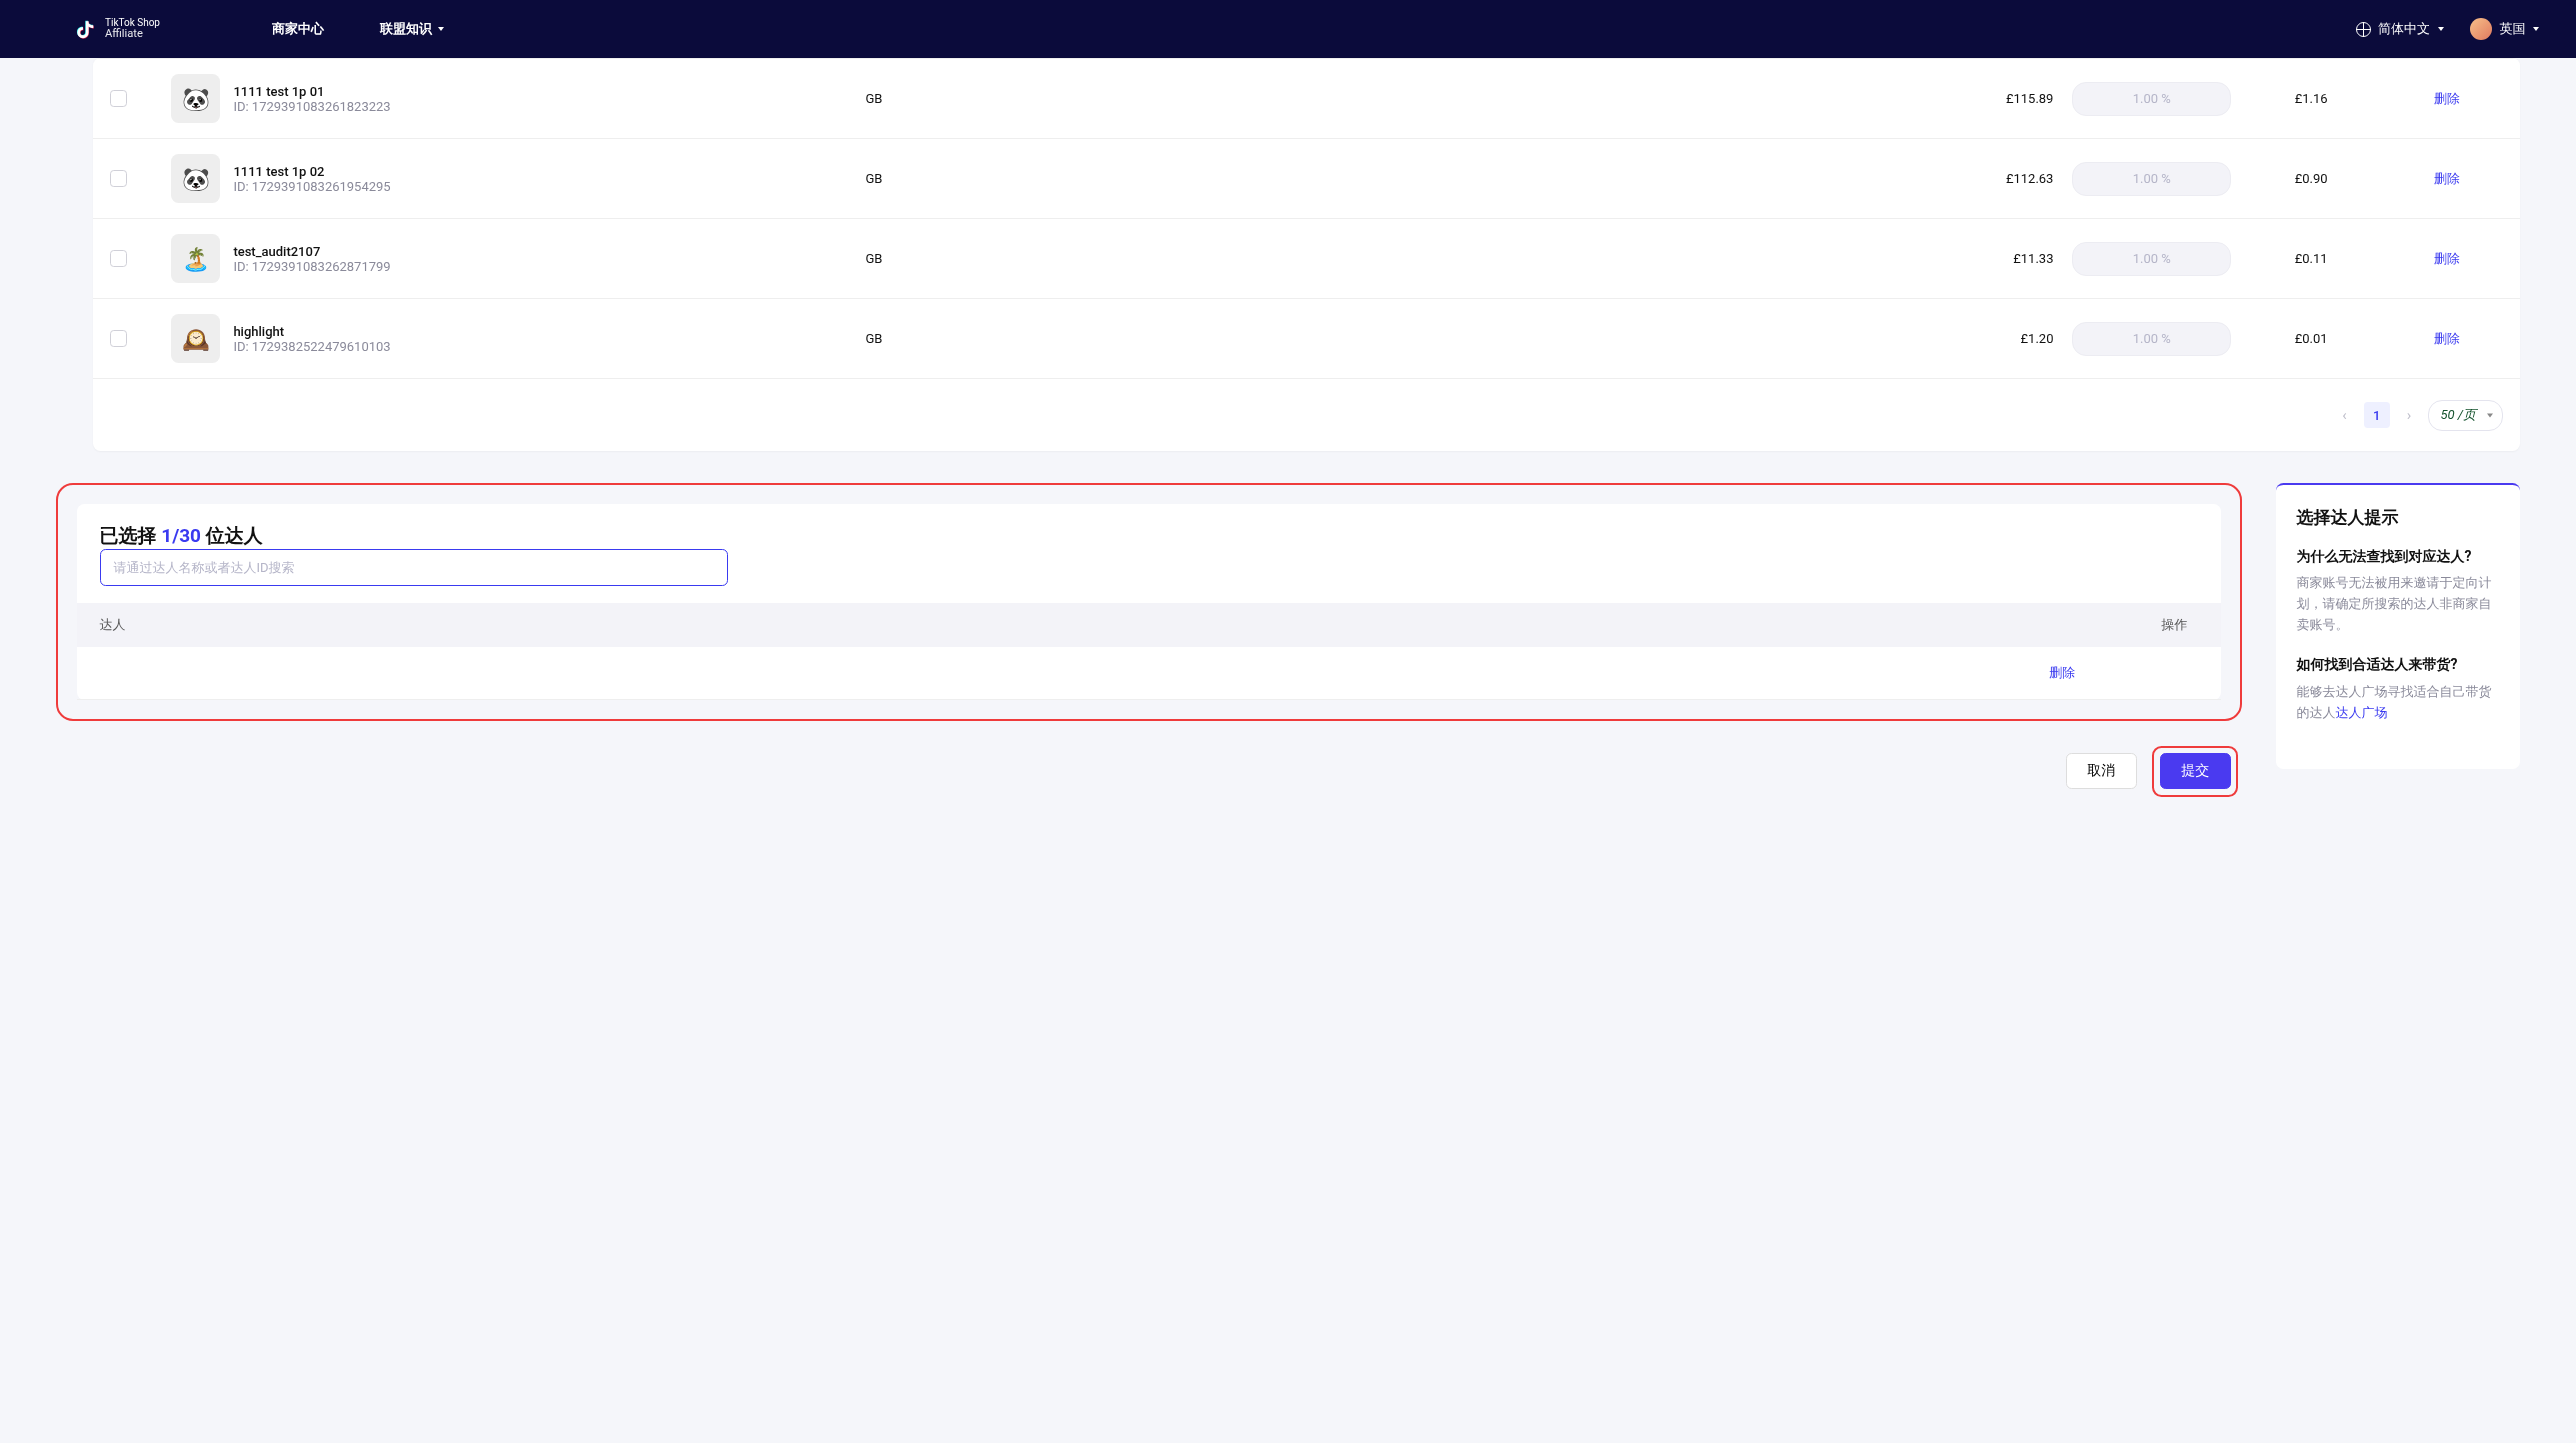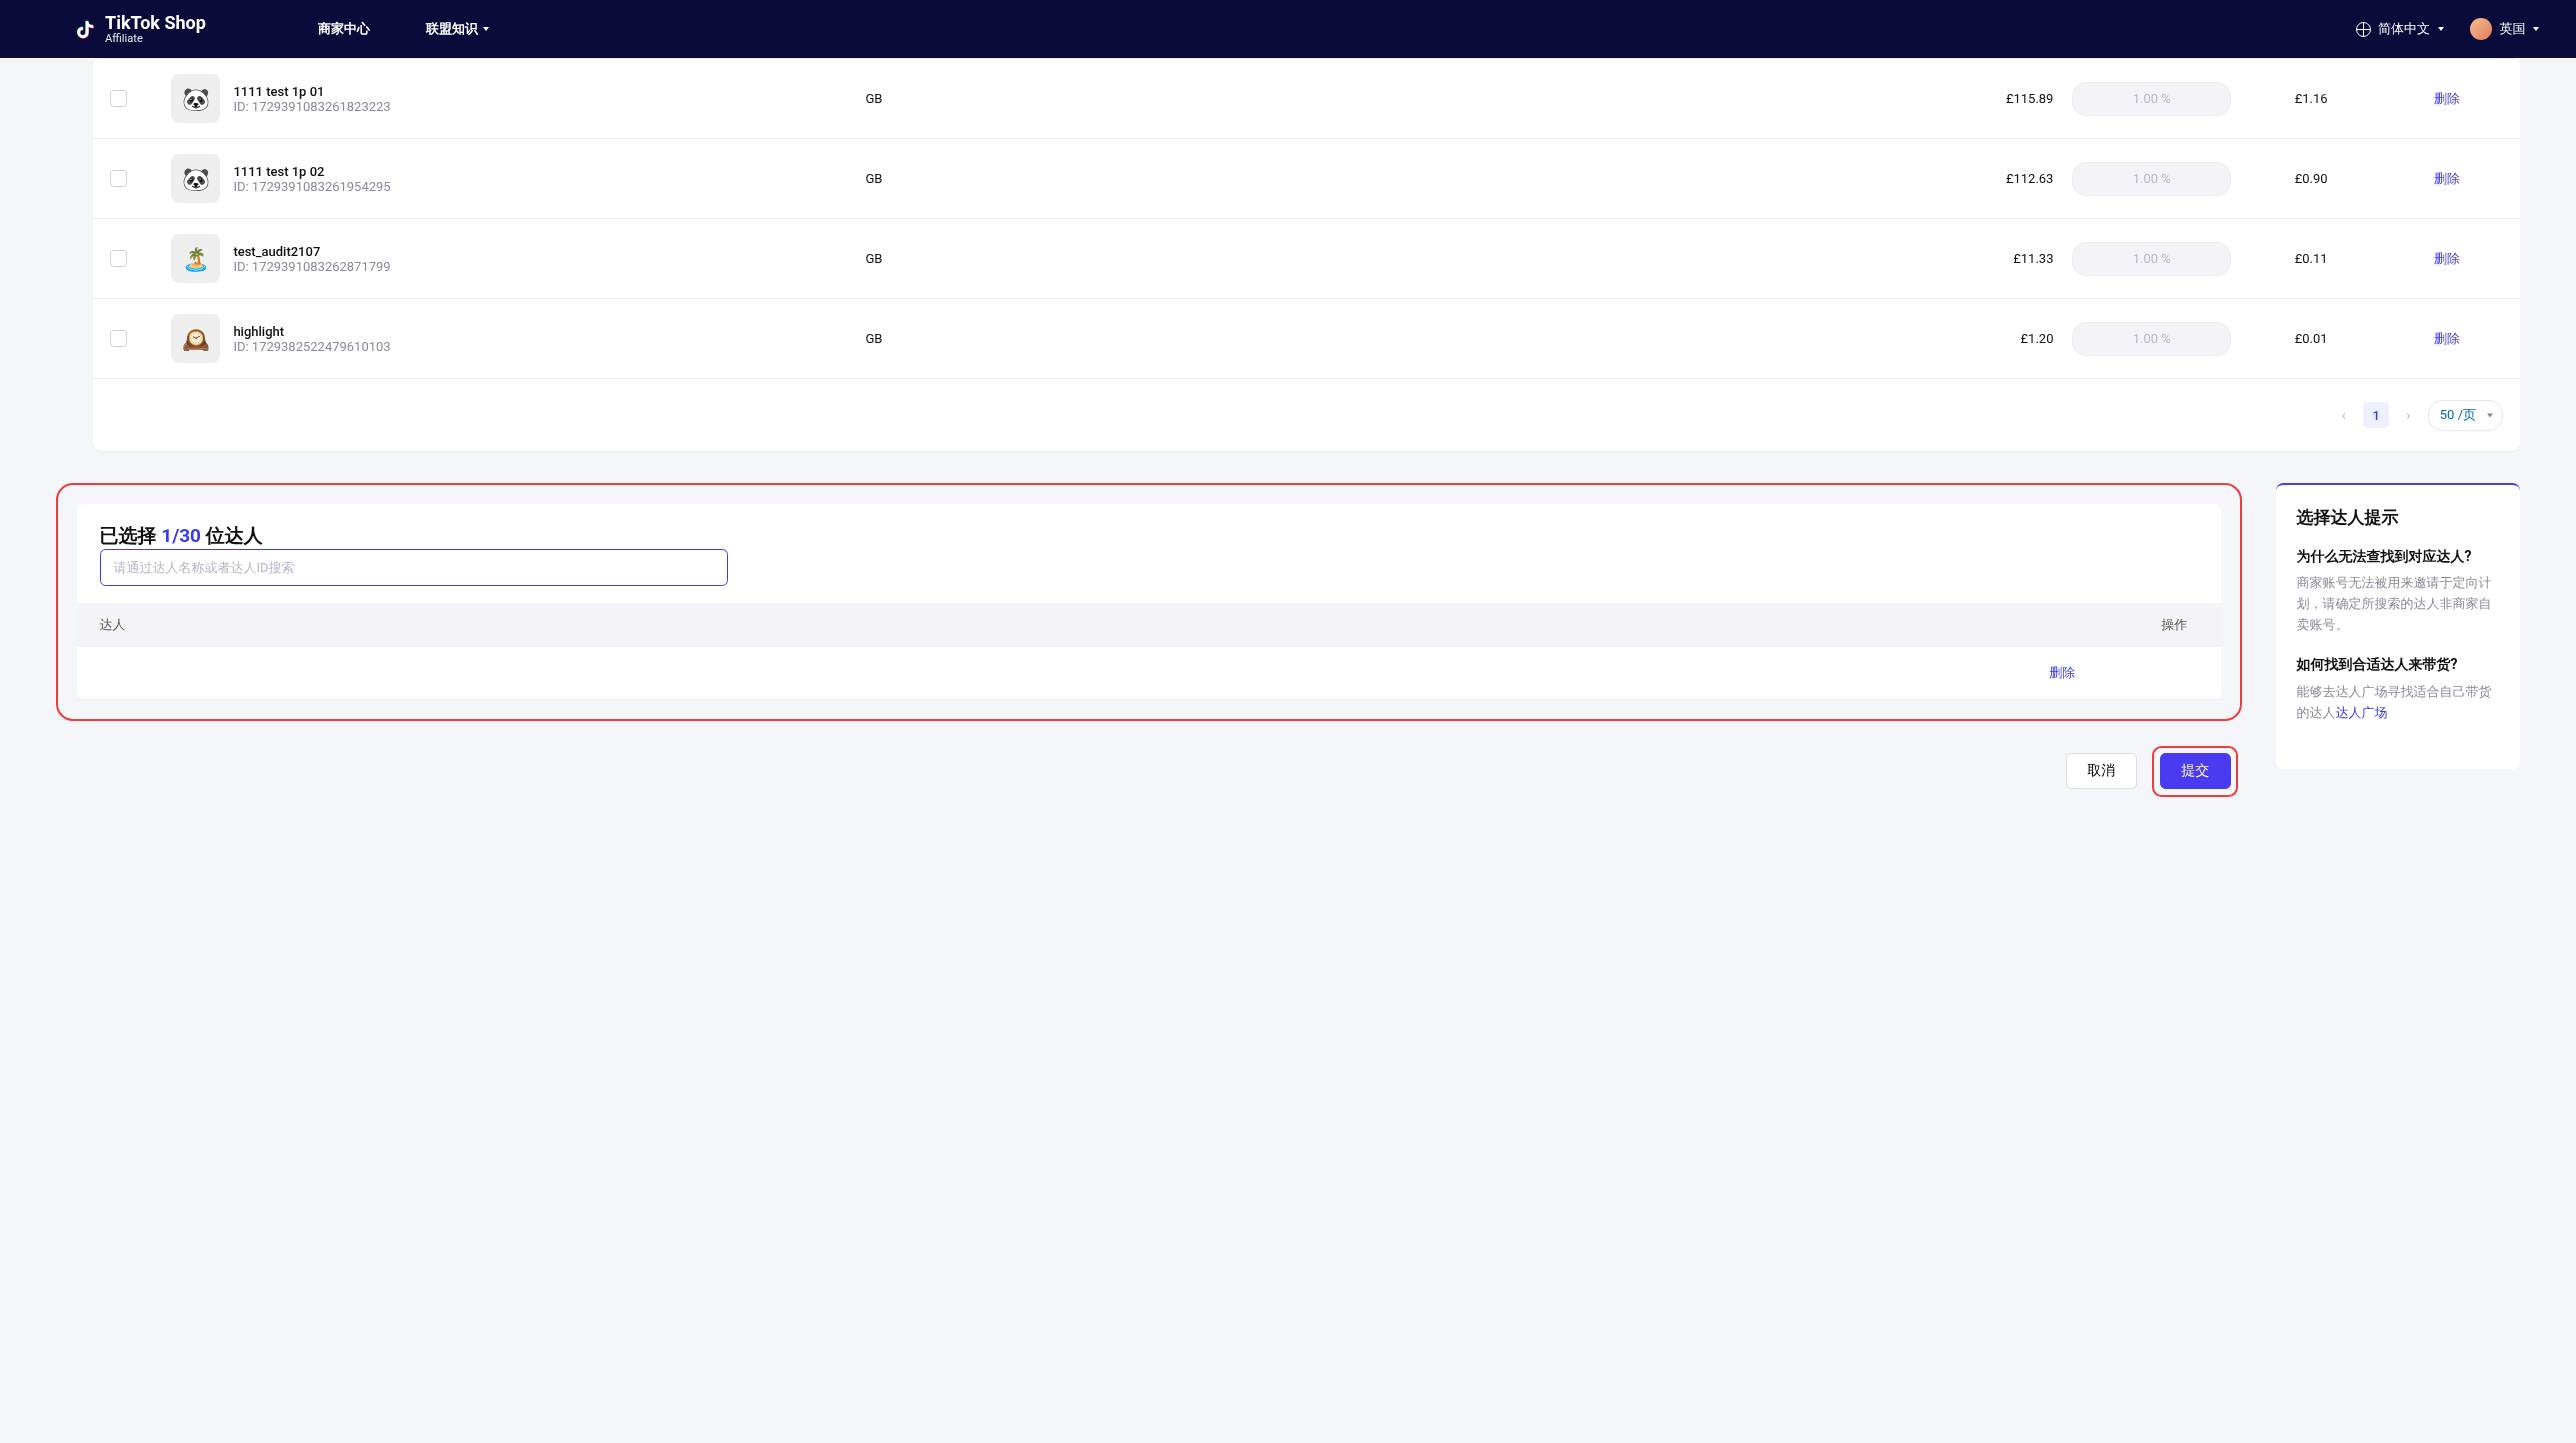--- a/index.html
+++ b/index.html
@@ -20,21 +20,21 @@
   .logo {
     display: flex;
     align-items: center;
     gap: 7.5px;
     margin-right: 112px;
   }
   .logo-icon {
     width: 22.5px; height: 22.5px;
   }
   .logo-text { line-height: 1.05; }
-  .logo-text .l1 { font-weight: 700; font-size: 18px; }
+  .logo-text .l1 { font-weight: 400; font-size: 10px; }
   .logo-text .l2 { font-size: 11.2px; opacity: .9; }
   .nav { display: flex; gap: 56px; font-weight: 600; }
   .nav-item { display: flex; align-items: center; gap: 5.6px; cursor: pointer; }
   .spacer { flex: 1; }
   .hdr-right { display: flex; align-items: center; gap: 26px; }
   .hdr-chip { display: flex; align-items: center; gap: 7.5px; cursor: pointer; }
   .globe {
     width: 15px; height: 15px; border: 1.4px solid #fff; border-radius: 50%;
     position: relative; display: inline-block;
   }
@@ -92,21 +92,21 @@
     gap: 17px; padding: 20.6px 17px 20.6px;
   }
   .pg-arrow { color: #c0c0cc; cursor: pointer; font-size: 15px; }
   .pg-num {
     background: #eef0ff; color: #3a3af0; width: 26px; height: 26px;
     display: flex; align-items: center; justify-content: center; border-radius: 3.7px;
     font-weight: 500;
   }
   .pg-select {
     border: 0.9px solid #e4e4ee; border-radius: 14px; padding: 5.6px 26px 5.6px 11.2px;
-    position: relative; color: #0369a1; cursor: pointer; background: #fff;
+    position: relative; color: #14532d; cursor: pointer; background: #fff; font-style: italic;
   }
   .pg-select .chev { position: absolute; right: 9.4px; top: 50%; transform: translateY(-40%); border-top-color: #888; }
 
   .lower { display: grid; grid-template-columns: 1fr 244px; gap: 34px; margin-top: 32px; }
 
   .red-outline {
     border: 2.8px solid #ef3b3b;
     border-radius: 17px;
     padding: 19px;
   }

